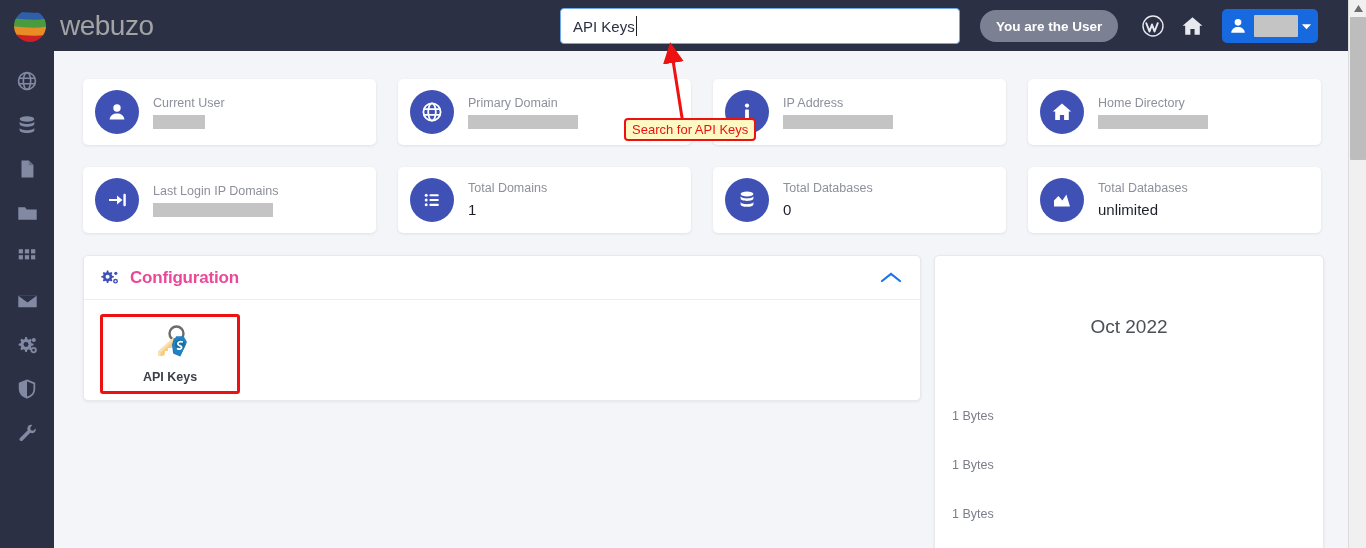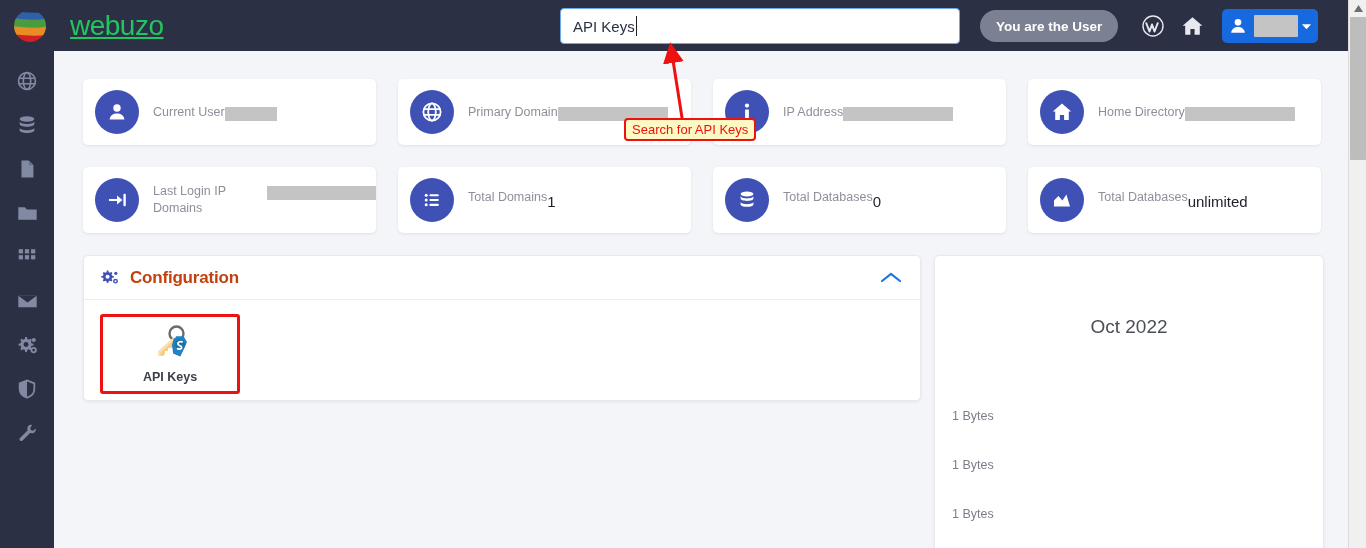--- a/index.html
+++ b/index.html
@@ -15,22 +15,22 @@
   .header {
     position: absolute; left: 0; top: 0;
     width: 1348px; height: 51px;
     background: #2b3045;
     display: flex; align-items: center;
     z-index: 20;
   }
   .brand { display: flex; align-items: center; margin-left: 12px; }
   .brand-logo { width: 36px; height: 36px; position: relative; }
   .brand-name {
-    color: #22c55e; font-size: 28px; letter-spacing: -0.5px;
-    margin-left: 22px; font-weight: 400; text-decoration: underline;
+    color: #a3a3a3; font-size: 28px; letter-spacing: -0.5px;
+    margin-left: 12px; font-weight: 400;
   }
 
   .searchwrap {
     position: absolute; left: 560px; top: 8px;
     width: 400px; height: 36px;
   }
   .searchbox {
     width: 100%; height: 100%;
     background: #ffffff;
     border: 1px solid #6fa8e8;
@@ -105,40 +105,40 @@
     display: flex; align-items: center;
     padding-left: 12px;
   }
   .stat-icon {
     width: 44px; height: 44px; min-width: 44px;
     border-radius: 50%;
     background: #3f51b5;
     display: flex; align-items: center; justify-content: center;
     color: #ffffff;
   }
-  .stat-text { margin-left: 14px; display: flex; flex-direction: row; justify-content: center; }
+  .stat-text { margin-left: 14px; display: flex; flex-direction: column; justify-content: center; }
   .stat-label { font-size: 12.5px; color: #8d909b; line-height: 17px; }
   .stat-value { font-size: 15px; color: #1d2029; line-height: 20px; margin-top: 3px; }
   .stat-value.redacted { width: 62px; height: 14px; }
 
   
   .panel {
     background: #ffffff;
     border-radius: 5px;
     border: 1px solid #e8e9ee;
     box-shadow: 0 1px 3px rgba(20,30,60,0.07);
   }
   .panel-head {
     height: 44px;
     display: flex; align-items: center;
     padding: 0 16px;
     border-bottom: 1px solid #eceef2;
   }
   .panel-title {
-    font-size: 17px; font-weight: bold; color: #c2410c;
+    font-size: 17px; font-weight: bold; color: #ec4899;
     letter-spacing: -0.2px;
   }
   .panel-collapse {
     margin-left: auto; color: #1a73e8;
     display: flex; align-items: center;
   }
 
   #config-panel {
     position: absolute; left: 29px; top: 204px;
     width: 838px; height: 146px;

